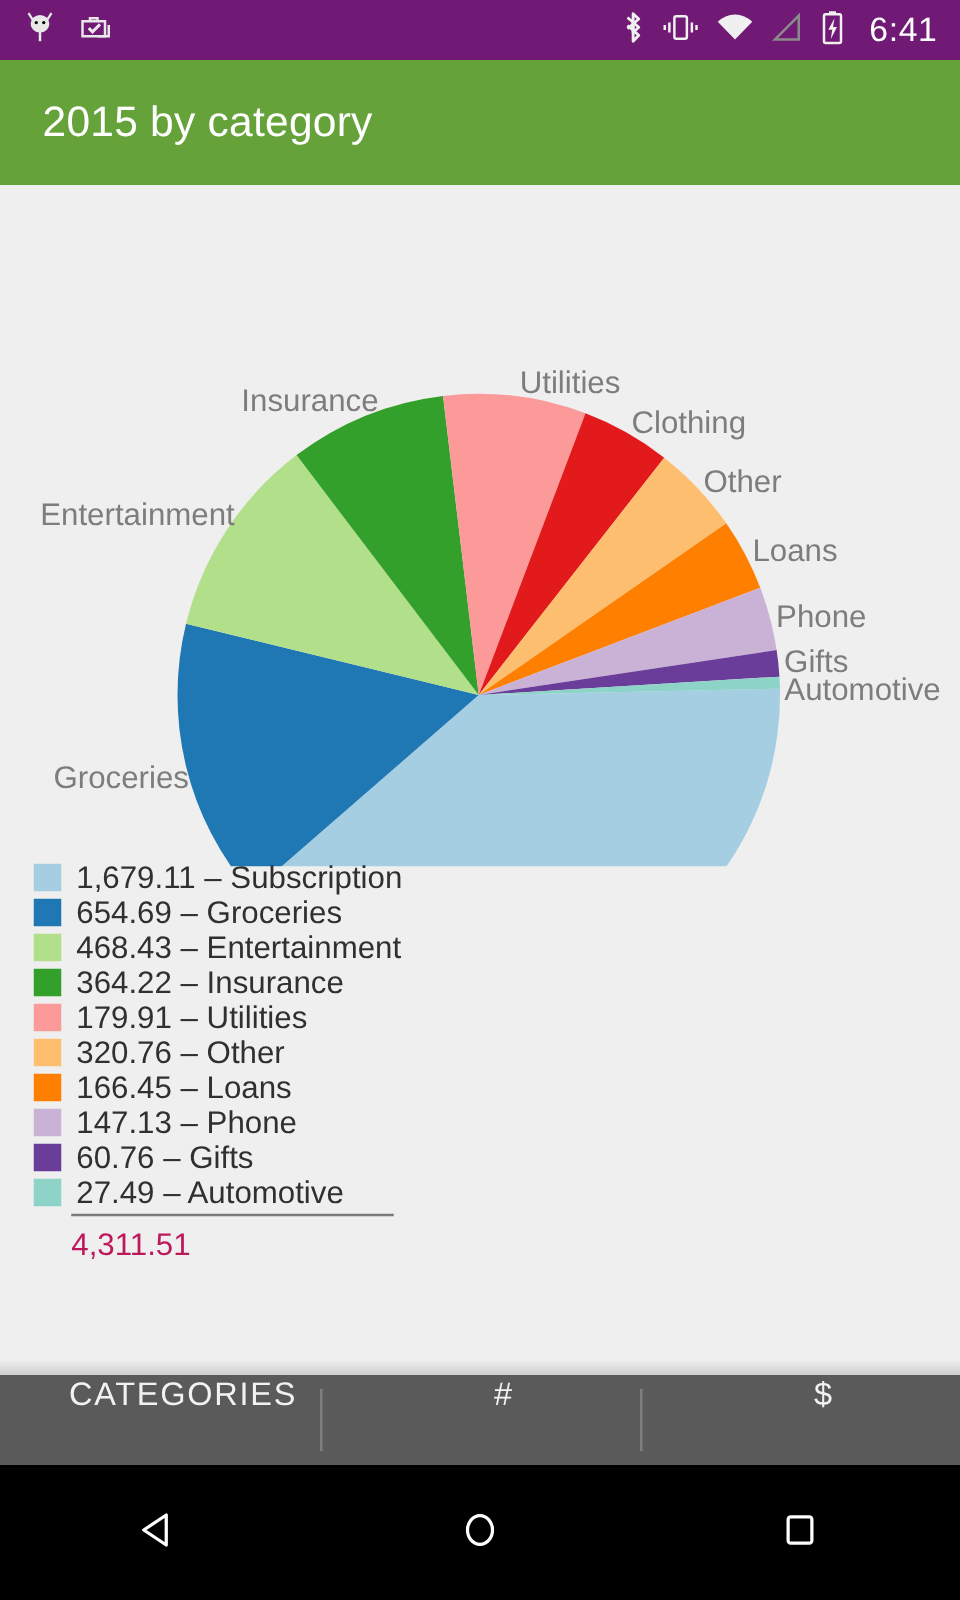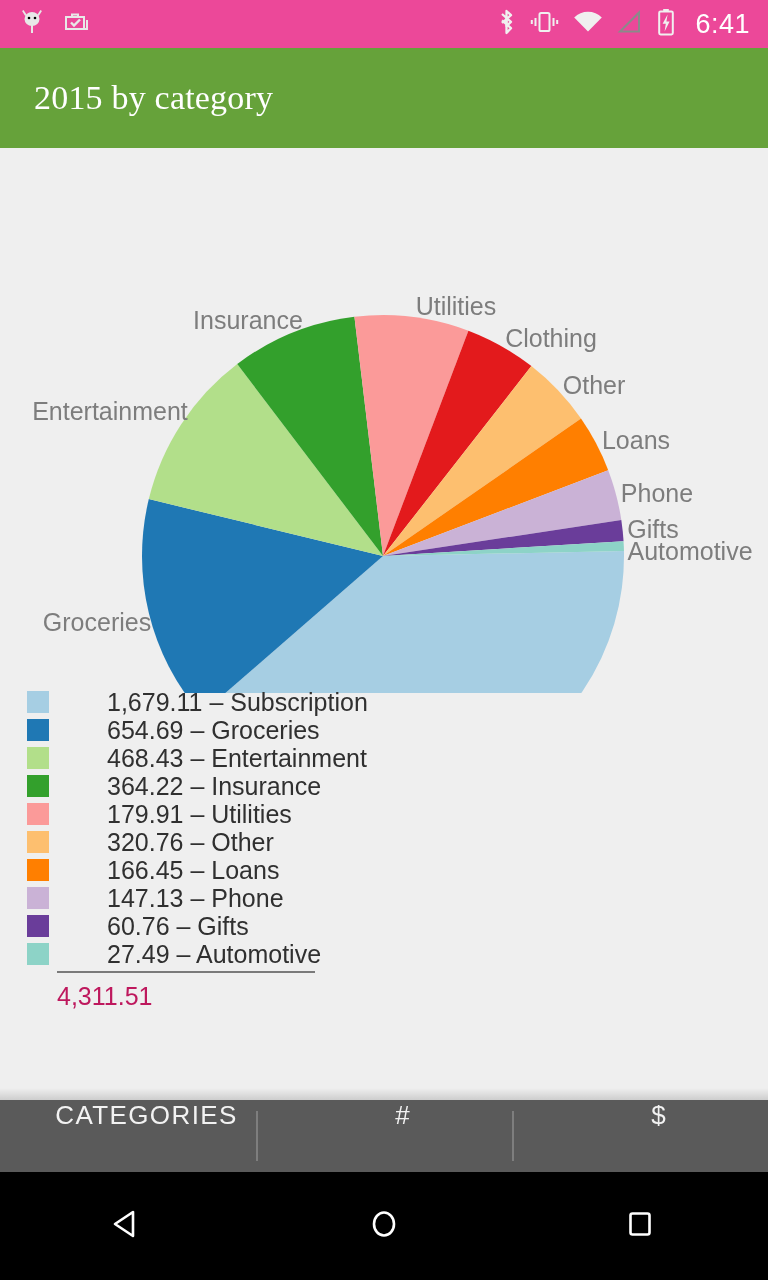--- a/index.html
+++ b/index.html
@@ -6,39 +6,39 @@
   html,body { width:768px; height:1280px; overflow:hidden; }
   body {
     font-family:"Liberation Sans", sans-serif;
     background:#000;
   }
   .phone { position:relative; width:768px; height:1280px; background:#EFEFEF; }
 
   
   .statusbar {
     position:absolute; left:0; top:0; width:768px; height:48px;
-    background:#ec4899; display:flex; align-items:center;
+    background:#701a75; display:flex; align-items:center;
     padding:0 18px 0 20px;
   }
   .sb-left { display:flex; align-items:center; gap:20px; }
   .sb-right { margin-left:auto; display:flex; align-items:center; gap:14px; }
   .sb-ico { display:block; }
   .sb-clock {
     color:#FFFFFF; font-size:27px; letter-spacing:0.5px;
     font-family:"Liberation Sans", sans-serif; margin-left:6px;
   }
 
   
   .appbar {
     position:absolute; left:0; top:48px; width:768px; height:100px;
     background:#66A23A; display:flex; align-items:center;
   }
   .appbar-title {
     color:#FFFFFF; font-size:34px; font-weight:400;
-    padding-left:34px; letter-spacing:0.2px;font-family:Liberation Serif, serif;
+    padding-left:34px; letter-spacing:0.2px;
   }
 
   
   .content {
     position:absolute; left:0; top:148px; width:768px; height:952px;
     background:#EFEFEF; overflow:hidden;
   }
 
   .chart-wrap { position:absolute; left:0; top:0; width:768px; height:545px; }
   .chart-wrap svg { display:block; }
@@ -46,21 +46,21 @@
     fill:#7D7D7D;
     font-family:"Liberation Sans", sans-serif;
     font-size:25px;
   }
 
   
   .legend {
     position:absolute; left:0; top:540px; width:768px;
   }
   .legend-row {
-    display:flex; align-items:center; height:28px; padding-left:27px;gap:46px;
+    display:flex; align-items:center; height:28px; padding-left:27px;
   }
   .swatch {
     width:22px; height:22px; flex:0 0 22px; margin-right:12px;
   }
   .legend-text {
     font-size:25px; color:#303030; white-space:nowrap;
     font-family:"Liberation Sans", sans-serif;
   }
   .legend-total-rule {
     margin-left:57px; width:258px; height:2px; background:#7A7A7A; margin-top:3px;

